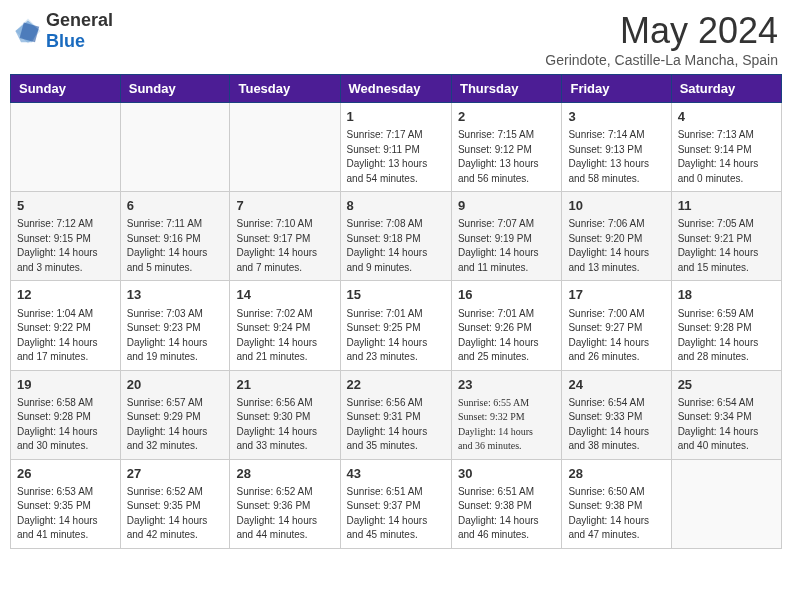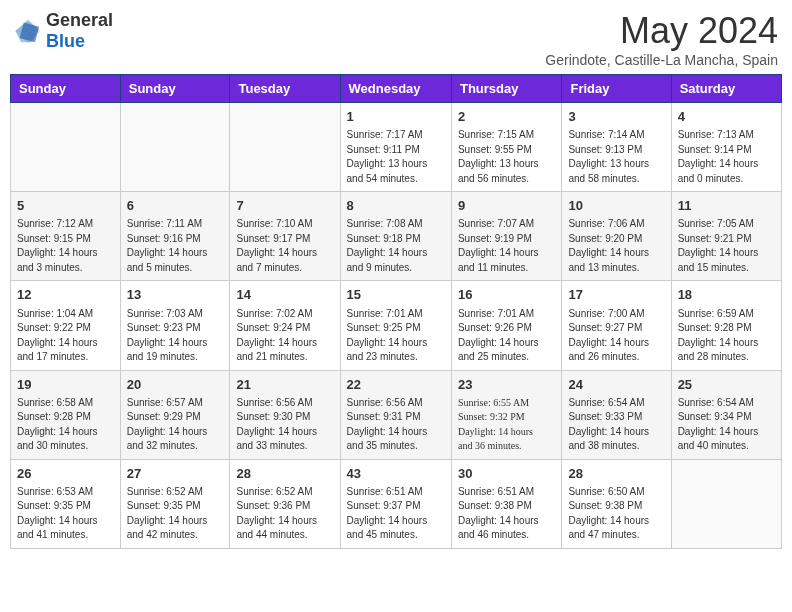--- a/index.html
+++ b/index.html
@@ -37,21 +37,21 @@
     .subtitle {
       font-size: 14px;
       color: #555;
     }
     .calendar {
       width: 100%;
       border-collapse: collapse;
       border: 1px solid #ccc;
     }
     .calendar th {
-      background-color: #6d28d9;
+      background-color: #4c1d95;
       color: #fff;
       text-align: left;
       padding: 6px 8px;
       font-size: 13px;
       font-weight: bold;
       border: 1px solid #1a4080;
     }
     .calendar td {
       vertical-align: top;
       padding: 5px 6px;
@@ -126,21 +126,21 @@
         <td>
           <span class="day-number">1</span>
           <div class="day-info" style="white-space: pre-line;">Sunrise: 7:17 AM
 Sunset: 9:11 PM
 Daylight: 13 hours
 and 54 minutes.</div>
         </td>
         <td>
           <span class="day-number">2</span>
           <div class="day-info" style="white-space: pre-line;">Sunrise: 7:15 AM
-Sunset: 9:55 PM
+Sunset: 9:12 PM
 Daylight: 13 hours
 and 56 minutes.</div>
         </td>
         <td>
           <span class="day-number">3</span>
           <div class="day-info" style="white-space: pre-line;">Sunrise: 7:14 AM
 Sunset: 9:13 PM
 Daylight: 13 hours
 and 58 minutes.</div>
         </td>

